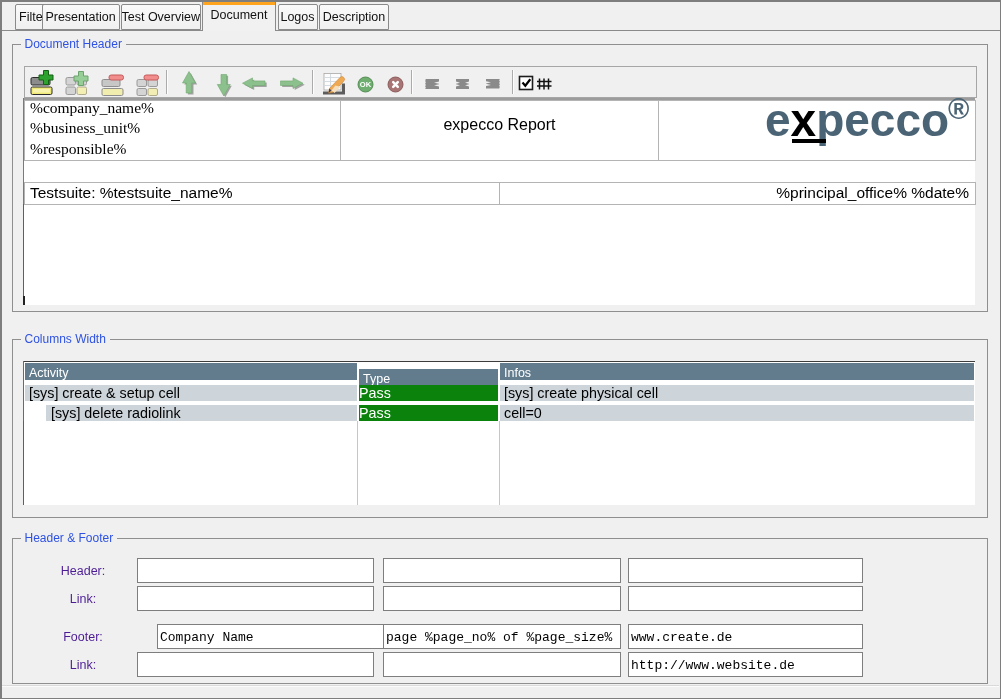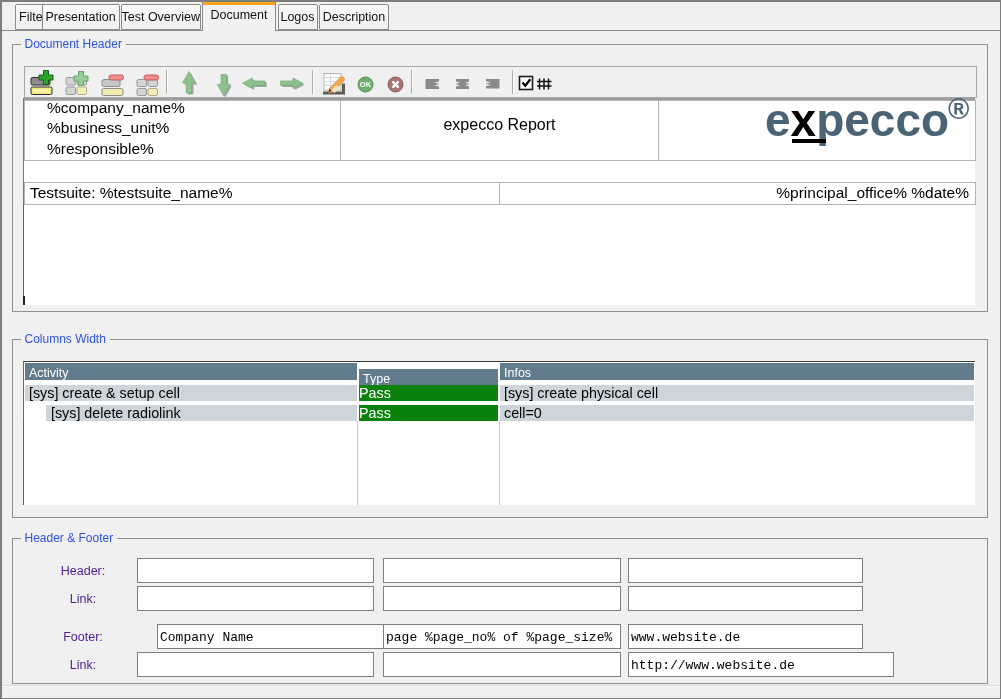--- a/index.html
+++ b/index.html
@@ -158,21 +158,21 @@
     <line x1="512" y1="19" x2="526.5" y2="19"></line>
   </g>
 </svg>
 
 <div class="abs" style="left:24px;top:100px;width:951px;height:205px;background:#fff;"></div>
 <div class="abs" style="left:23px;top:98px;width:952px;height:2px;background:#9c9c9c;"></div>
 <div class="abs" style="left:23px;top:98px;width:1px;height:207px;background:#7a7a7a;"></div>
 <div class="abs" style="left:23px;top:204px;width:1px;height:101px;background:#5f5f5f;"></div>
 <div class="abs" style="left:23px;top:296px;width:2px;height:9px;background:#222;"></div>
 
-<div class="cell" style="left:24px;top:100px;width:317px;height:61px;padding:0 0 0 22px;line-height:20.3px;overflow:hidden;">
+<div class="cell" style="left:24px;top:100px;width:317px;height:61px;padding:0 0 0 5px;line-height:20.3px;overflow:hidden;font-family:Liberation Serif, serif;">
     <div style="margin-top:-3px;">%company_name%<br>%business_unit%<br>%responsible%</div>
   </div>
 <div class="cell" style="left:340px;top:100px;width:319px;height:61px;padding:16px;text-align:center;font-size:16px;line-height:15px;">expecco Report</div>
 <div class="cell" style="left:658px;top:100px;width:318px;height:61px;"></div>
 
 <div class="cell" style="left:24px;top:182px;width:476px;height:23px;padding:0 0 0 5px;line-height:19px;">Testsuite: %testsuite_name%</div>
 <div class="cell" style="left:499px;top:182px;width:477px;height:23px;padding:0 6px 0 0;text-align:right;line-height:19px;">%principal_office% %date%</div>
 
 <div class="abs" style="left:765px;top:97px;font-weight:bold;font-size:46px;line-height:46px;color:#4a6375;letter-spacing:0px;white-space:nowrap;">e<span style="color:#000;">x</span>pecco</div>
 <div class="abs" style="left:792px;top:139px;width:34px;height:4px;background:#000;"></div>
@@ -211,17 +211,17 @@
 <div class="inp" style="left:137px;top:558px;width:237px;"></div>
 <div class="inp" style="left:383px;top:558px;width:238px;"></div>
 <div class="inp" style="left:628px;top:558px;width:235px;"></div>
 
 <div class="inp" style="left:137px;top:586px;width:237px;"></div>
 <div class="inp" style="left:383px;top:586px;width:238px;"></div>
 <div class="inp" style="left:628px;top:586px;width:235px;"></div>
 
 <div class="inp" style="left:137px;top:624px;width:237px;margin-left:20px;">Company Name</div>
 <div class="inp" style="left:383px;top:624px;width:238px;">page %page_no% of %page_size%</div>
-<div class="inp" style="left:628px;top:624px;width:235px;">www.website.de</div>
+<div class="inp" style="left:628px;top:624px;width:235px;">www.create.de</div>
 
 <div class="inp" style="left:137px;top:652px;width:237px;"></div>
 <div class="inp" style="left:383px;top:652px;width:238px;"></div>
-<div class="inp" style="left:628px;top:652px;width:266px;">http://www.website.de</div>
+<div class="inp" style="left:628px;top:652px;width:235px;">http://www.website.de</div>
 
 </body></html>

